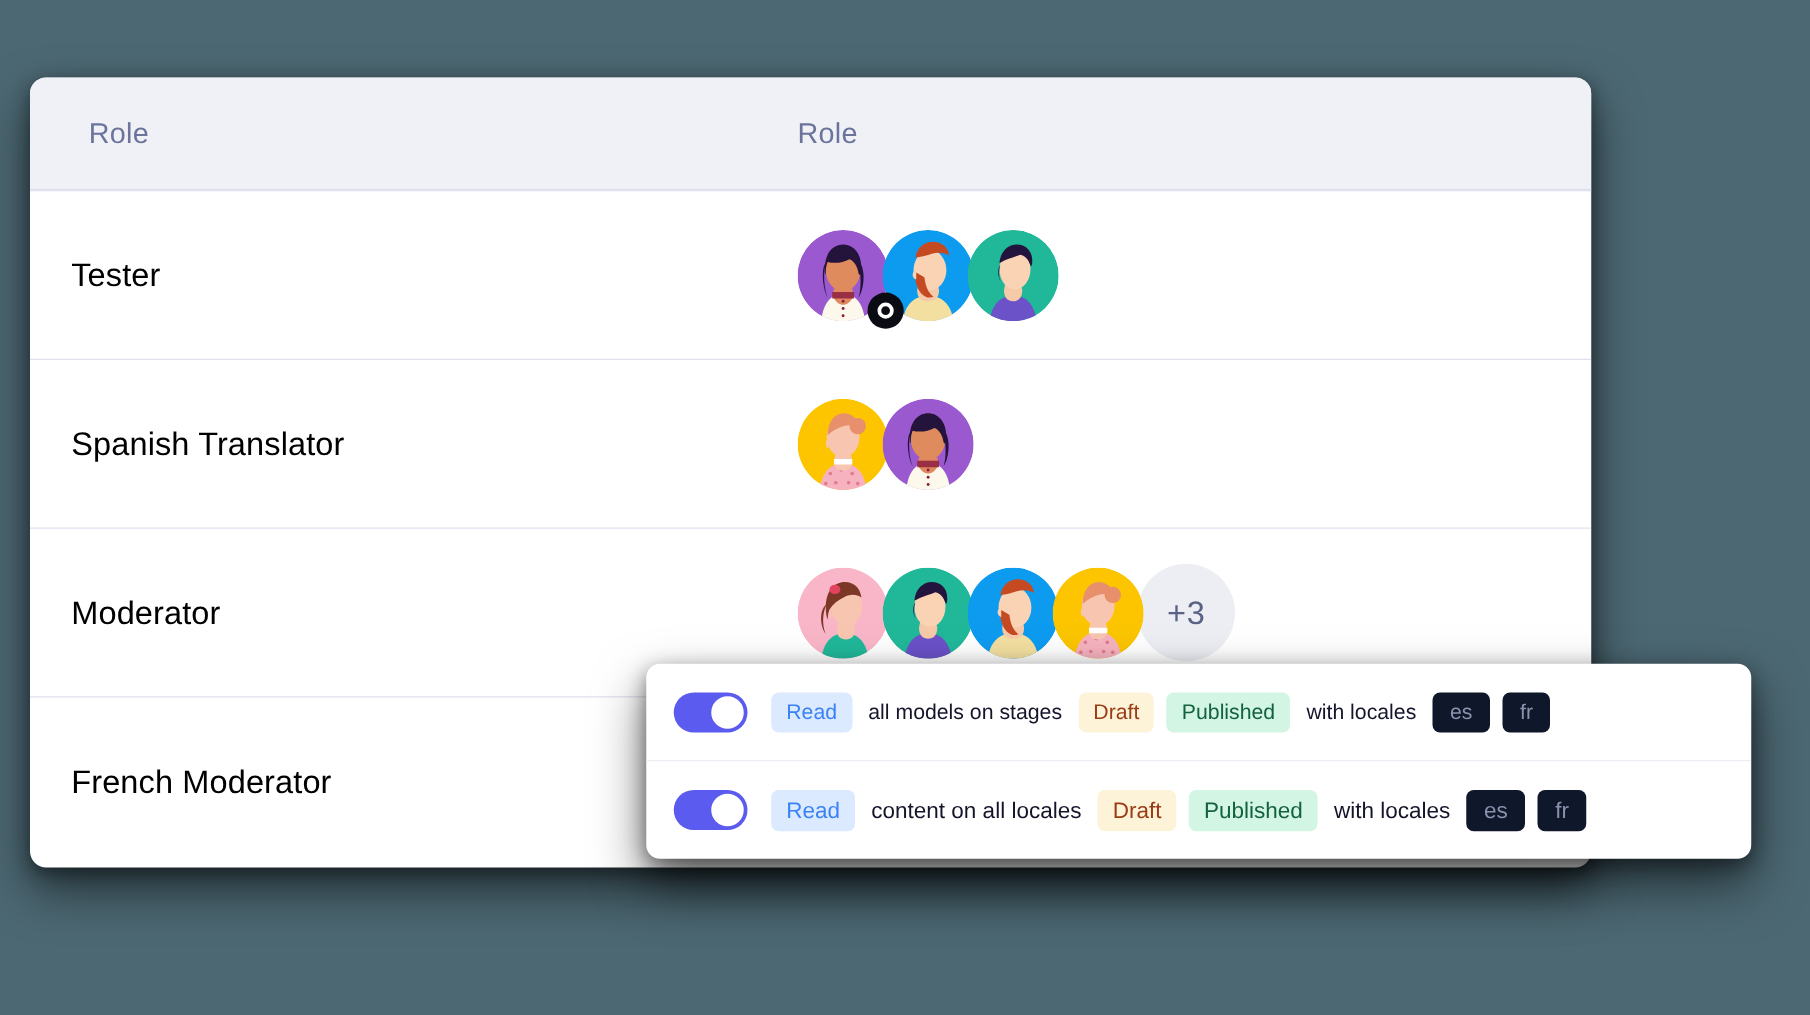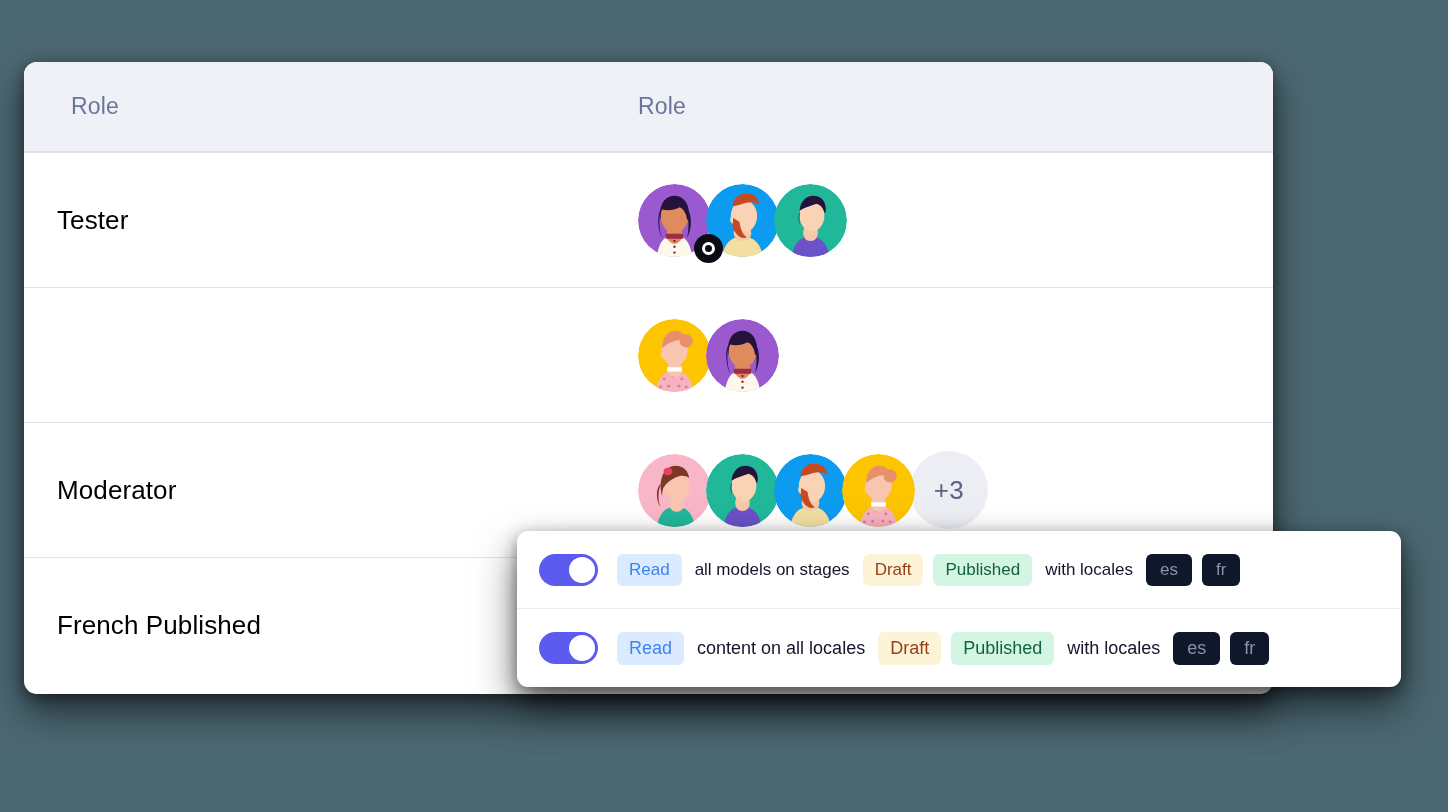--- a/index.html
+++ b/index.html
@@ -256,20 +256,21 @@
           <ellipse cx="52" cy="43" rx="17" ry="22" fill="#f9d3b4"></ellipse>
           <path d="M35 36c1-12 9-20 19-20s17 7 17 18c0 4-1 7-2 5-2-7-6-11-11-12-7 3-16 5-22 9z" fill="#23143e"></path>
           <path d="M36 38c-2 6-2 13 0 18-3-6-3-14 0-18z" fill="#23143e"></path>
         </svg>
       </div>
 
     </div>
   </div>
 
   <div class="role-row">
+    <div class="role-name">Spanish Translator</div>
     <div class="avatar-stack">
 
       <div class="avatar">
         <svg viewBox="0 0 100 100">
           <circle cx="50" cy="50" r="50" fill="#fcc500"></circle>
           <path d="M24 100c3-21 13-29 26-29s23 8 26 29z" fill="#f6b3bf"></path>
           <g fill="#e2798e">
             <circle cx="36" cy="82" r="2"></circle>
               <circle cx="48" cy="78" r="2"></circle>
             <circle cx="60" cy="82" r="2"></circle>
@@ -367,21 +368,21 @@
           <path d="M34 44c-2 0-3 2-3 5s1 5 3 5z" fill="#f8c6b0"></path>
         </svg>
       </div>
 
       <div class="more-chip">+3</div>
 
     </div>
   </div>
 
   <div class="role-row">
-    <div class="role-name">French Published</div>
+    <div class="role-name">French Moderator</div>
   </div>
 
 </div>
 
 <div class="perm-popup">
 
 
   <div class="perm-row r1">
     <div class="toggle">
       <div class="knob"></div>

